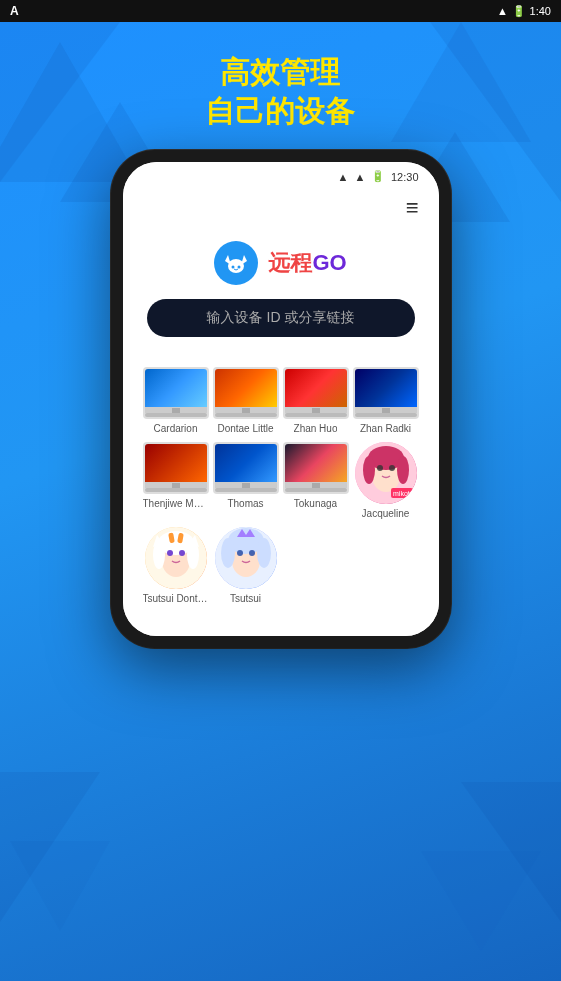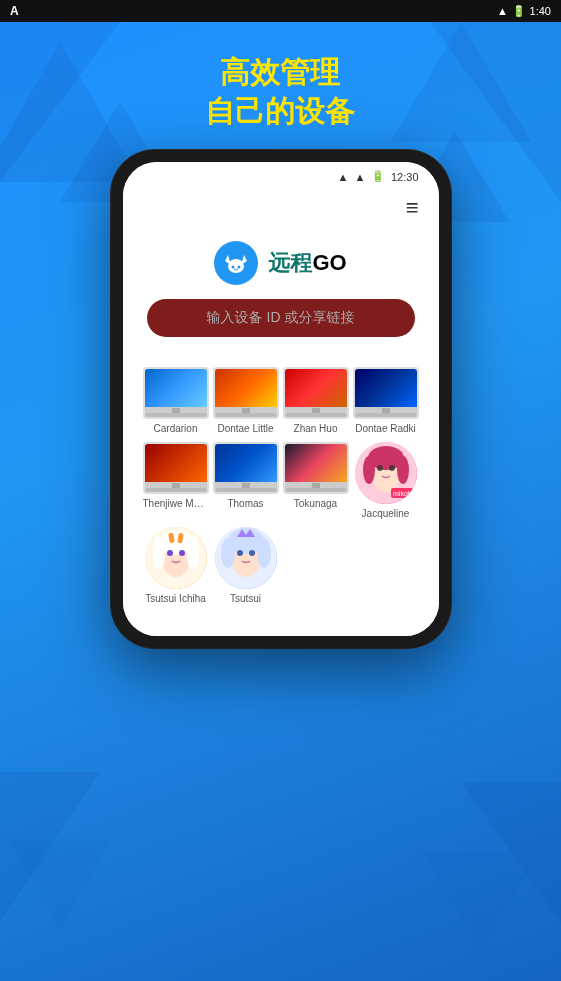--- a/index.html
+++ b/index.html
@@ -151,26 +151,26 @@
       display: flex;
       align-items: center;
       justify-content: center;
     }
     .logo-text {
       font-size: 22px;
       font-weight: bold;
       color: #333;
     }
     .logo-text span {
-      color: #0f766e;
+      color: #ef4444;
     }
 
     
     .search-bar {
-      background: #7f1d1d;
+      background: #0f172a;
       border-radius: 24px;
       padding: 10px 16px;
       text-align: center;
       color: #aaa;
       font-size: 14px;
       margin: 0 8px 18px;
     }
 
     
     .device-grid {
@@ -291,21 +291,21 @@
                 <circle cx="16" cy="16" r="14" fill="#2196F3"></circle>
                 <ellipse cx="16" cy="19" rx="8" ry="7" fill="white"></ellipse>
                 <polygon points="8,8 11,18 5,14" fill="white"></polygon>
                 <polygon points="24,8 21,18 27,14" fill="white"></polygon>
                 <circle cx="13" cy="20" r="1.5" fill="#2196F3"></circle>
                 <circle cx="19" cy="20" r="1.5" fill="#2196F3"></circle>
                 <path d="M14,22 Q16,24 18,22" stroke="#2196F3" stroke-width="1" fill="none"></path>
               </svg>
             </div>
             <div class="logo-text">
-              <span>远程</span><span style="color:#000000">GO</span>
+              <span>远程</span><span style="color:#6d28d9">GO</span>
             </div>
           </div>
 
           <div class="search-bar">输入设备 ID 或分享链接</div>
 
           <div class="device-grid">
 
             <div class="device-item">
               <div class="monitor-frame">
                 <div class="monitor-screen screen-blue-grad" style="width:62px;height:38px;border-radius:3px 3px 0 0;"></div>
@@ -340,21 +340,21 @@
             </div>
 
             <div class="device-item">
               <div class="monitor-frame">
                 <div class="monitor-screen screen-dark-blue" style="width:62px;height:38px;border-radius:3px 3px 0 0;"></div>
                 <div style="background:#ccc;height:6px;display:flex;justify-content:center;align-items:flex-end;">
                     <div style="width:8px;height:5px;background:#aaa;"></div>
                   </div>
                 <div style="background:#bbb;height:4px;border-radius:2px;width:100%;"></div>
               </div>
-              <div class="device-name">Dontae Radki</div>
+              <div class="device-name">Zhan Radki</div>
             </div>
 
             <div class="device-item">
               <div class="monitor-frame">
                 <div class="monitor-screen screen-red2" style="width:62px;height:38px;border-radius:3px 3px 0 0;"></div>
                 <div style="background:#ccc;height:6px;display:flex;justify-content:center;align-items:flex-end;">
                     <div style="width:8px;height:5px;background:#aaa;"></div>
                   </div>
                 <div style="background:#bbb;height:4px;border-radius:2px;width:100%;"></div>
               </div>
@@ -421,21 +421,21 @@
                   <polygon points="50,8 54,20 44,16" fill="#ffffff"></polygon>
 
                   <circle cx="25" cy="26" r="3" fill="#6633cc" opacity="0.9"></circle>
                   <circle cx="37" cy="26" r="3" fill="#6633cc" opacity="0.9"></circle>
                   <path d="M27,34 Q31,37 35,34" stroke="#cc6699" stroke-width="1.5" fill="none"></path>
 
                   <rect x="24" y="6" width="5" height="10" rx="2" fill="#ff9933" transform="rotate(-10,26,11)"></rect>
                   <rect x="33" y="6" width="5" height="10" rx="2" fill="#ff9933" transform="rotate(10,35,11)"></rect>
                 </svg>
               </div>
-              <div class="device-name">Tsutsui Ichiha</div>
+              <div class="device-name">Tsutsui Dontae</div>
             </div>
 
             <div class="device-item" style="justify-content:flex-start;">
               <div style="width:62px;height:62px;border-radius:50%;overflow:hidden;background:linear-gradient(135deg,#cce0ff,#aabbff,#6699ff);display:flex;align-items:center;justify-content:center;">
                 <svg width="62" height="62" viewBox="0 0 62 62">
                   <circle cx="31" cy="31" r="31" fill="#e8f0ff"></circle>
                   <ellipse cx="31" cy="34" rx="14" ry="16" fill="#ffe0cc"></ellipse>
                   <ellipse cx="31" cy="20" rx="16" ry="14" fill="#ffe0cc"></ellipse>
 
                   <ellipse cx="31" cy="14" rx="18" ry="13" fill="#ccddff"></ellipse>

